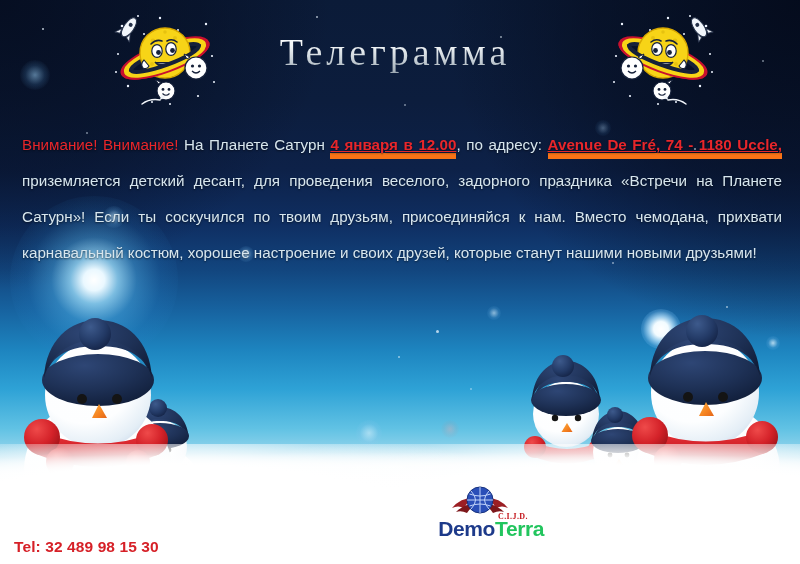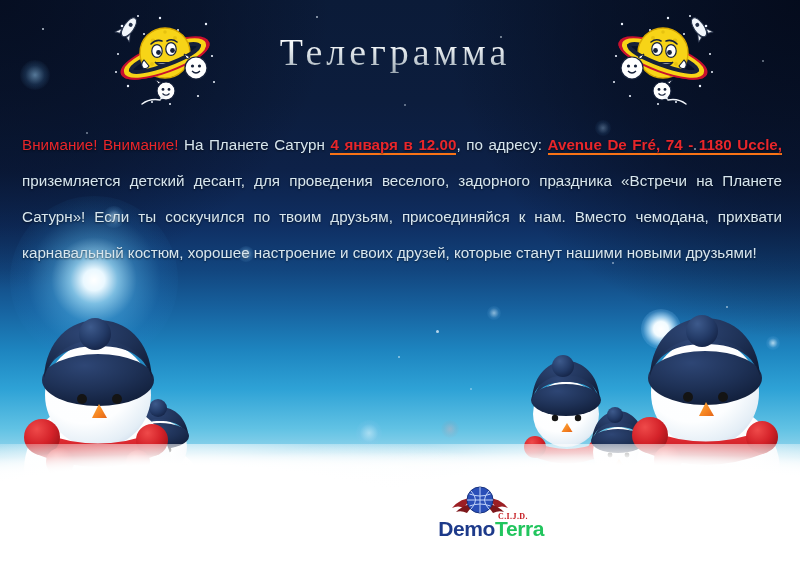--- a/index.html
+++ b/index.html
@@ -99,21 +99,21 @@
   .body-text{
     position:absolute;left:22px;right:18px;top:127px;
     font-size:15.2px;
     line-height:36px;
     color:#d7e6ee;
     text-align:justify;
     text-shadow:0 1px 2px rgba(0,0,0,.55);
   }
   .body-text p{margin:0;}
   .hl{color:#e8262b;font-weight:400;}
-  .hl-u{color:#e8262b;font-weight:700;border-bottom:2px solid #f97316;}
+  .hl-u{color:#e8262b;font-weight:700;border-bottom:6px solid #f97316;text-decoration:underline;}
 
   
   .footer{
     position:absolute;left:14px;bottom:8px;
     color:#d62027;
     font-weight:700;
     font-size:15.5px;
     line-height:19px;
     white-space:nowrap;
   }
@@ -443,20 +443,21 @@
     <div class="title">Телеграмма</div>
   </div>
 
   <div class="body-text">
     <p>
       <span class="hl">Внимание!  Внимание!</span><span> На Планете Сатурн </span><span class="hl-u">4 января в 12.00</span><span>, по адресу: </span><span class="hl-u">Avenue De Fré, 74 - 1180 Uccle,</span><span> приземляется  детский десант, для проведения веселого, задорного праздника «Встречи на Планете Сатурн»! Если ты соскучился по твоим друзьям, присоединяйся к нам. Вместо чемодана, прихвати карнавальный костюм, хорошее настроение и своих друзей, которые станут  нашими новыми друзьями!</span>
     </p>
   </div>
 
   <div class="footer">
+    <div>Tel: 32 489 98 15 30</div>
   </div>
 
   <div class="logo">
     <div class="globe-wrap">
       <svg viewBox="0 0 60 34" width="60" height="34" aria-hidden="true">
         <path d="M2 22q10-12 26-10-10 2-14 10-6-3-12 0z" fill="#9c1f24"></path>
         <path d="M58 22q-10-12-26-10 10 2 14 10 6-3 12 0z" fill="#9c1f24"></path>
         <path d="M6 26q10-10 24-8-9 2-13 9-6-3-11-1z" fill="#7d171b"></path>
         <path d="M54 26q-10-10-24-8 9 2 13 9 6-3 11-1z" fill="#7d171b"></path>
         <circle cx="30" cy="14" r="13" fill="#2a4fb8"></circle>

